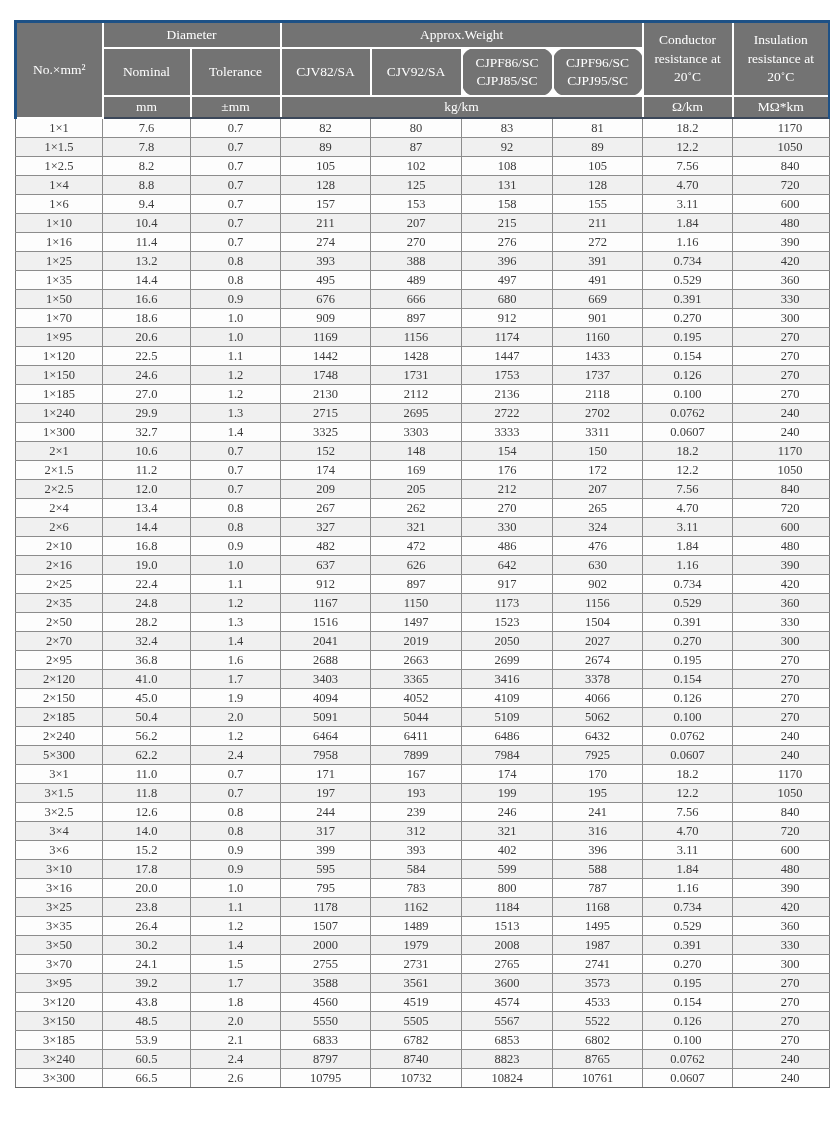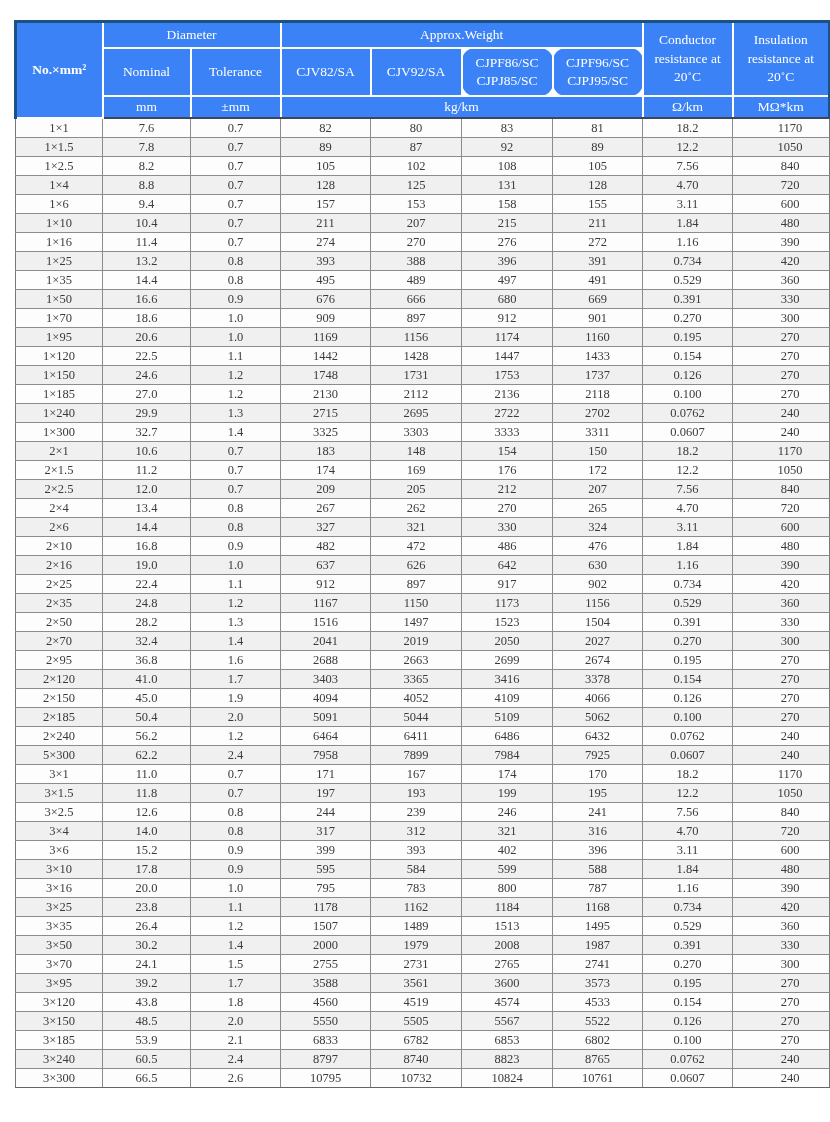--- a/index.html
+++ b/index.html
@@ -20,35 +20,35 @@
   table.spec-table {
     position: absolute;
     left: 14px;
     top: 20px;
     width: 814px;
     border-collapse: collapse;
     table-layout: fixed;
   }
   
   thead th {
-    background: #3b82f6;
+    background: #737373;
     color: #ffffff;
     font-weight: normal;
     font-size: 13.5px;
     text-align: center;
     vertical-align: middle;
     border: 2px solid #ffffff;
     padding: 0 2px;
     margin-left: 36px;
   }
   thead tr.h1 > th { height: 24px; }
   thead tr.h2 > th { height: 46px; }
   thead tr.h3 > th { height: 20px; text-align: center; }
   thead tr.h1 > th { border-top: 3px solid #1d5186; }
-  thead th.edge-left  { border-left: 3px solid #1d5186; font-weight: bold; }
+  thead th.edge-left  { border-left: 3px solid #1d5186; }
   thead th.edge-right { border-right: 3px solid #1d5186; }
   thead tr.h3 > th { border-bottom: 2px solid #3c485a; }
   thead th.pre { white-space: pre-line; line-height: 1.35; border-radius: 13px; }
   thead th.wrap { line-height: 1.4; }
   
   tbody td {
     border: 1px solid #8c8c8c;
     height: 18px;
     line-height: 18px;
     padding: 0 2px;
@@ -292,21 +292,21 @@
           <td>3303</td>
           <td>3333</td>
           <td>3311</td>
           <td>0.0607</td>
           <td>240</td>
         </tr>
         <tr>
           <td>2×1</td>
           <td>10.6</td>
           <td>0.7</td>
-          <td>183</td>
+          <td>152</td>
           <td>148</td>
           <td>154</td>
           <td>150</td>
           <td>18.2</td>
           <td>1170</td>
         </tr>
         <tr>
           <td>2×1.5</td>
           <td>11.2</td>
           <td>0.7</td>

